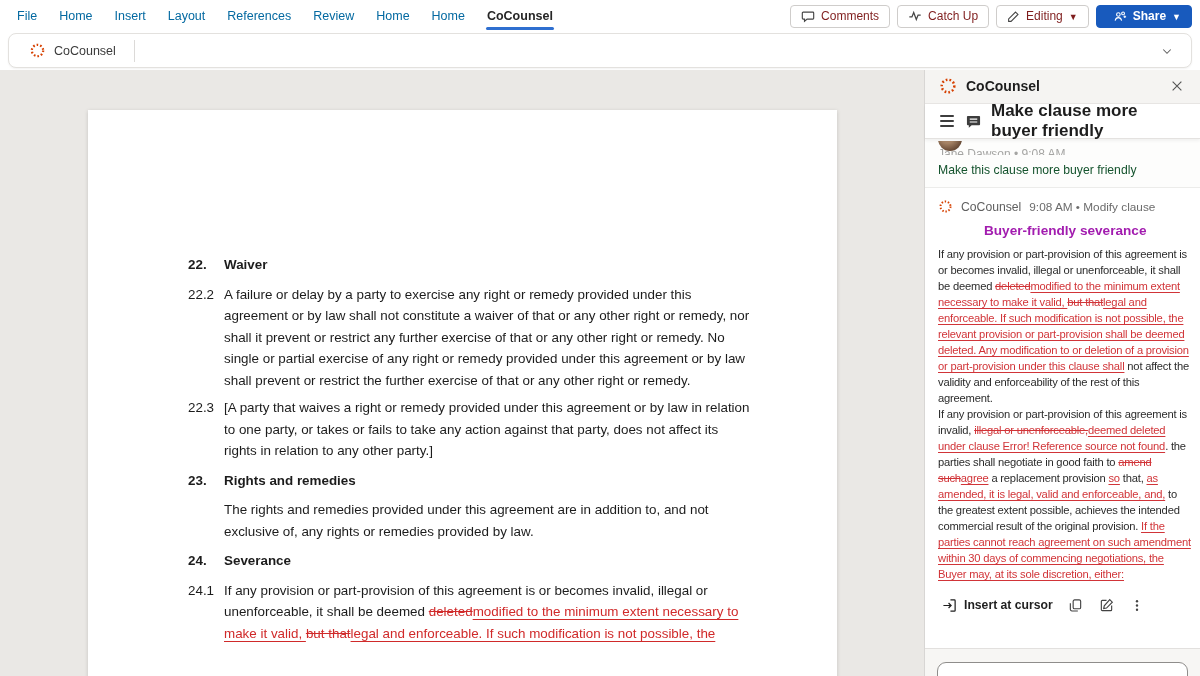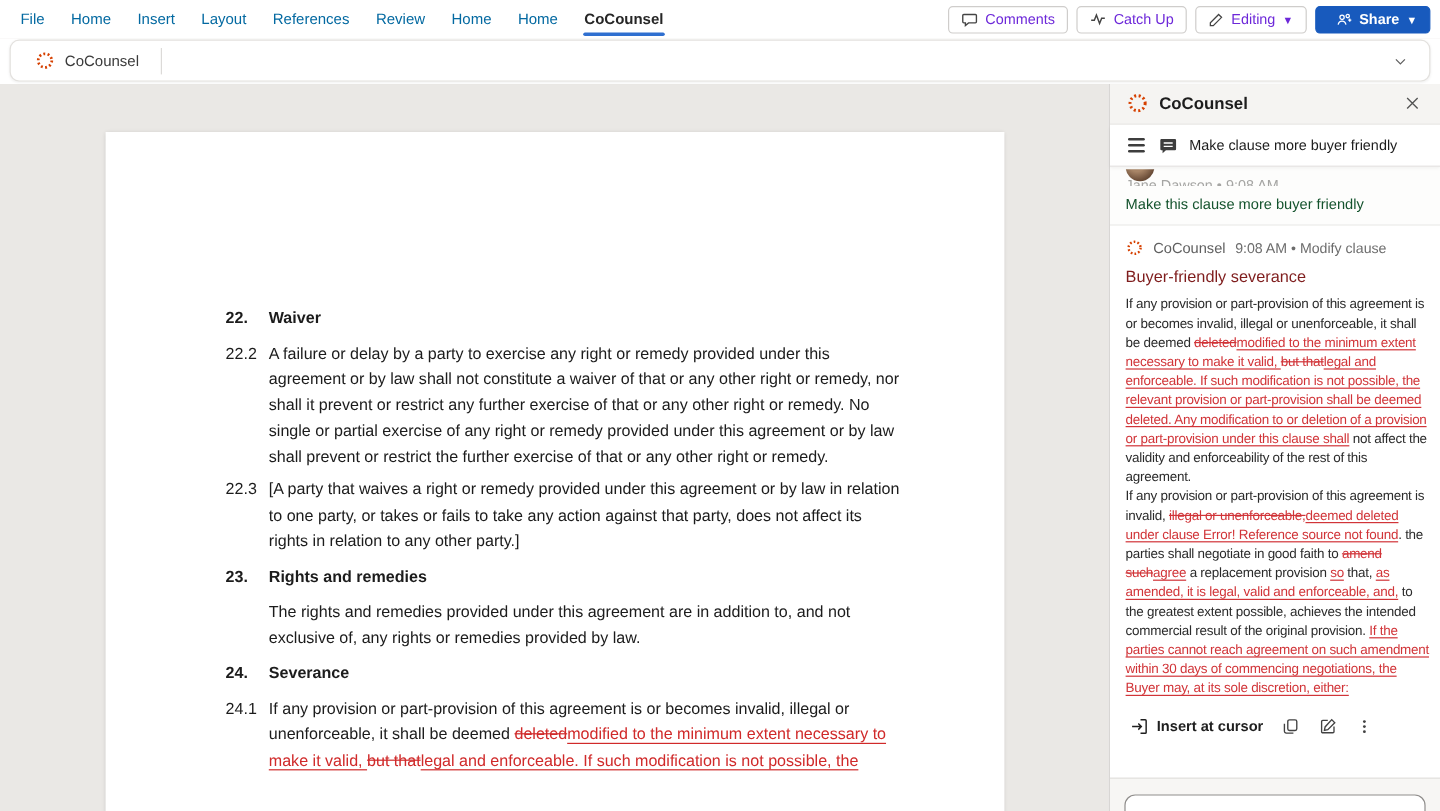--- a/index.html
+++ b/index.html
@@ -13,21 +13,21 @@
   .menu { display:flex; align-items:stretch; height:100%; padding-left:6px; }
   .menu-tab { position:relative; display:flex; align-items:center; padding:0 11px;
               font-size:12.5px; color:#0369a1; cursor:default; background:none; border:none;
               font-family:inherit; }
   .menu-tab.active { font-weight:700; color:#262626; }
   .menu-tab.active::after { content:""; position:absolute; left:10px; right:10px; bottom:2px;
               height:2.6px; border-radius:2px; background:#2f6fd0; }
   .top-actions { display:flex; align-items:center; gap:7px; padding-right:8px; }
   .tbtn { display:flex; align-items:center; gap:6px; height:23px; padding:0 10px;
           border:1px solid #cfcdcb; border-radius:4px; background:#fff; font-size:12px;
-          color:#6d28d9; font-family:inherit; }
+          color:#7f1d1d; font-family:inherit; }
   .tbtn svg { flex:none; }
   .tbtn.share { background:#185abd; border-color:#185abd; color:#fff; font-weight:600;padding-left:16px; }
   .chev { font-size:9px; color:inherit; transform:translateY(1px); }
 
   
   .ribbon-strip { position:absolute; top:32px; left:0; right:0; height:38px; background:#fff; z-index:4; }
   .ribbon-card { position:absolute; top:1px; left:8px; right:8px; height:35px; background:#fff;
                  border:1px solid #e3e1de; border-radius:8px; box-shadow:0 1px 2px rgba(0,0,0,0.05);
                  display:flex; align-items:center; padding:0 12px; }
   .ribbon-btn { display:flex; align-items:center; gap:8px; padding:4px 8px; border:none;
@@ -53,36 +53,36 @@
            border-left:1px solid #d8d6d4; display:flex; flex-direction:column; }
   .panel-header { height:36px; flex:none; background:#f5f4f2; border-bottom:1px solid #e7e5e3;
                   display:flex; align-items:center; gap:9px; padding:0 14px; }
   .panel-title { font-size:14px; font-weight:700; color:#1d1d1d; flex:1; }
   .icon-btn { background:none; border:none; padding:2px; display:flex; align-items:center; color:#555; }
   .panel-subheader { height:35px; flex:none; background:#fff; border-bottom:1px solid #e4e2e0;
                      box-shadow:0 2px 3px rgba(0,0,0,0.05); display:flex; align-items:center;
                      gap:10px; padding:0 13px; position:relative; z-index:2; }
   .hamburger { display:flex; flex-direction:column; gap:3px; background:none; border:none; padding:3px 2px; }
   .hamburger span { width:14px; height:1.8px; background:#3d3d3d; border-radius:1px; }
-  .thread-title { font-size:12px; font-weight:400; color:#1d1d1d; }
+  .thread-title { font-size:17px; font-weight:700; color:#1d1d1d; }
   .panel-scroll { flex:1; overflow:hidden; }
 
   .user-section { padding:2px 13px 10px 13px; border-bottom:1px solid #ececea; background:#fdfdfc; }
   .clipped-row { height:14px; overflow:hidden; position:relative; margin-bottom:8px; }
   .clipped-inner { position:absolute; bottom:1px; display:flex; gap:8px;flex-direction:column; }
   .avatar { width:24px; height:24px; border-radius:50%; flex:none; margin-bottom:-11px;
             background:radial-gradient(circle at 40% 35%, #a98668 0 35%, #6d4f3a 70%, #3f2e22 100%); }
   .clipped-name { font-size:12px; color:#a5a5a3; line-height:12px; margin-bottom:-6px; white-space:nowrap; }
   .user-msg { font-size:12.2px; color:#14532d; }
 
   .response { padding:11px 13px 0 13px; }
   .resp-meta { display:flex; align-items:center; gap:8px; margin-bottom:9px; }
   .resp-author { font-size:12.2px; color:#5f5f5f; }
   .resp-time { font-size:11.8px; color:#6c6c6c; }
-  .resp-heading { font-size:13.6px; font-weight:400; color:#7f1d1d; margin-bottom:8px; }
+  .resp-heading { font-size:13.6px; font-weight:700; color:#a21caf; margin-bottom:8px;margin-left:46px; }
   .resp-body { width:256px; font-size:11.2px; line-height:16px; letter-spacing:-0.2px; color:#2b2b2b; }
   .resp-body .del { color:#d13438; text-decoration:line-through; }
   .resp-body .ins { color:#d13438; text-decoration:underline; text-underline-offset:2px; }
 
   .actions-row { display:flex; align-items:center; gap:6px; margin-top:10px; height:26px; }
   .insert-btn { display:flex; align-items:center; gap:7px; background:none; border:none;
                 font-size:12.2px; font-weight:700; color:#1f1f1f; font-family:inherit; padding:2px 4px; }
   .act-icon { background:none; border:none; padding:3px 5px; display:flex; align-items:center; color:#424242; }
 
   .panel-footer { flex:none; height:28px; border-top:1px solid #e2e0de; background:#f7f6f4; position:relative; }

